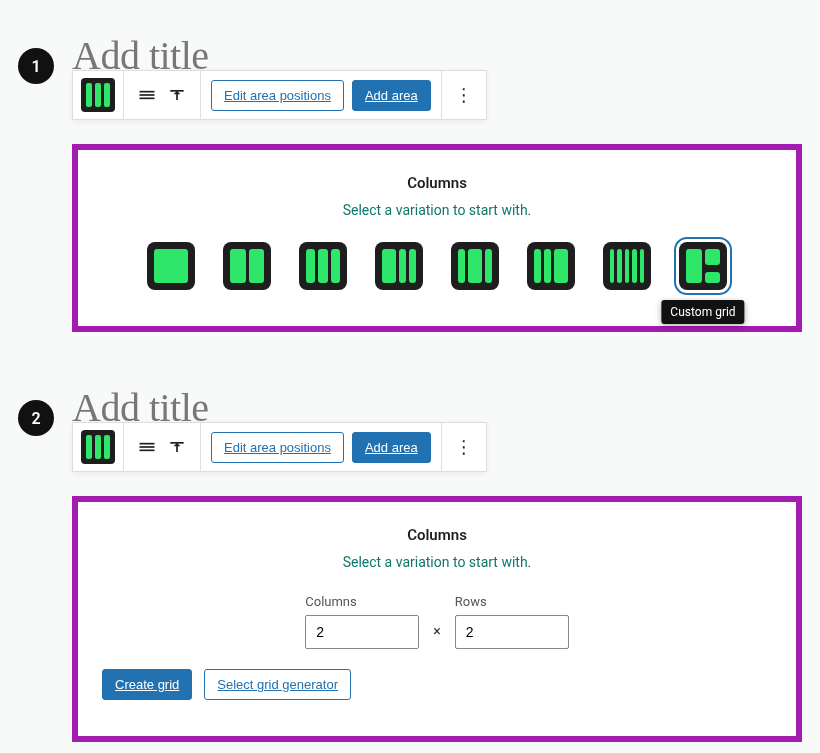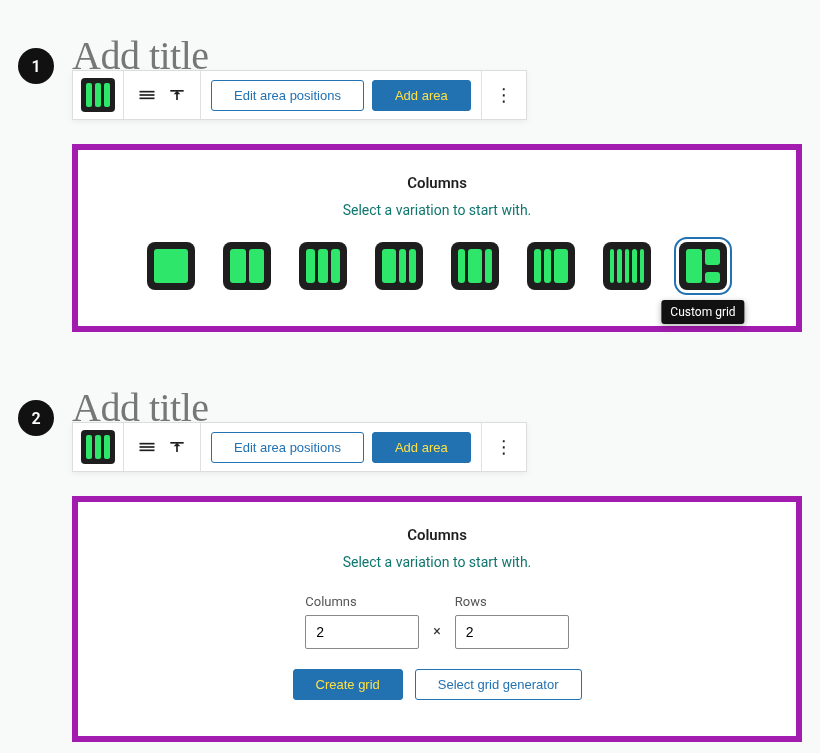--- a/index.html
+++ b/index.html
@@ -66,29 +66,30 @@
       background: #2ee669;
       border-radius: 2px;
     }
     .mini-icon {
       width: 30px; height: 30px;
       display: flex; align-items: center; justify-content: center;
       cursor: pointer;
       color: #1e1e1e;
     }
     .btn {
-      padding: 7px 22px;
+      padding: 7px 12px;
       border-radius: 3px;
       font-size: 13px;
       cursor: pointer;
       border: 1px solid #2271b1;
       white-space: nowrap;
+      text-decoration: underline;
     }
     .btn-secondary { background: #fff; color: #2271b1; }
-    .btn-primary { background: #2271b1; color: #fde047; }
+    .btn-primary { background: #2271b1; color: #ffffff; }
     .actions-group { gap: 8px; display: flex; align-items: center; padding: 0 10px; }
     .dots { width: 28px; text-align: center; font-size: 18px; line-height: 1; cursor: pointer; color: #1e1e1e; letter-spacing: 0px; }
 
     .placeholder-box {
       margin-left: 54px;
       margin-top: 24px;
       background: #fff;
       border: 6px solid #a21caf;
       padding: 24px 24px 36px;
       text-align: center;
@@ -160,21 +161,21 @@
       padding: 8px 10px;
       border: 1px solid #888;
       border-radius: 2px;
       font-size: 14px;
     }
     .times { color: #333; padding-bottom: 10px; font-size: 14px; }
     .form-buttons {
       margin-top: 20px;
       display: flex;
       gap: 12px;
-      justify-content: center;
+      justify-content: flex-start;
     }
   </style>
 </head>
 <body>
 
 <div class="step">
   <div class="step-number">1</div>
   <div class="title-input">Add title</div>
 
   <div class="toolbar">

